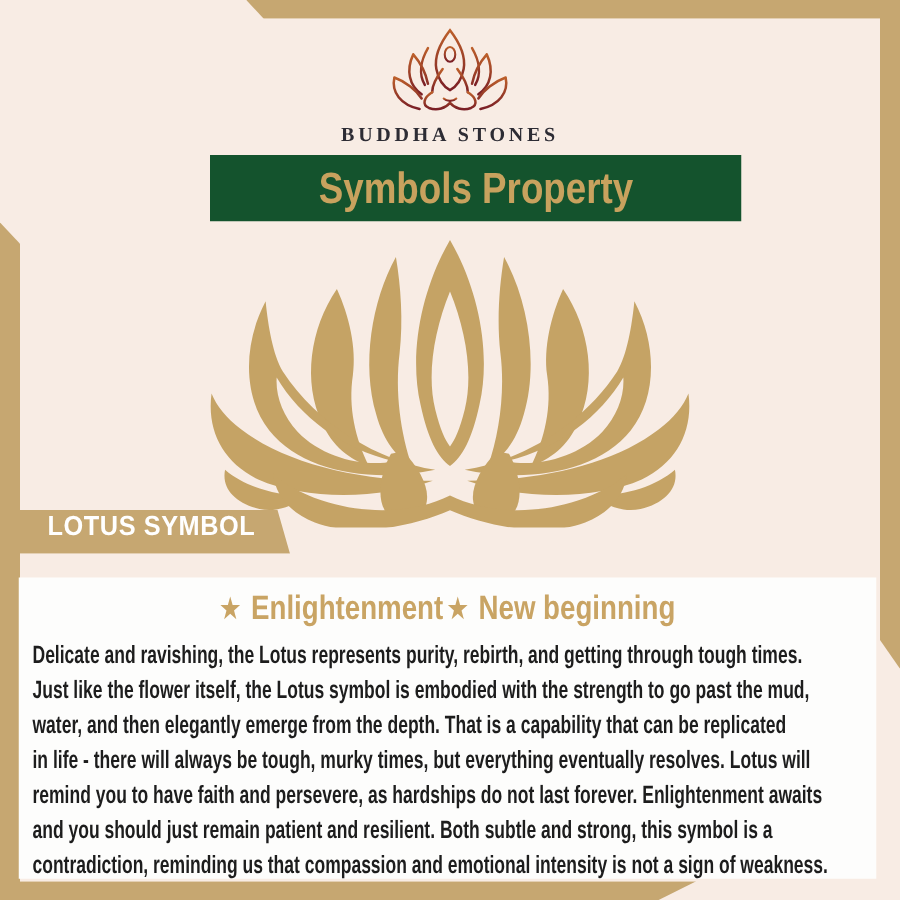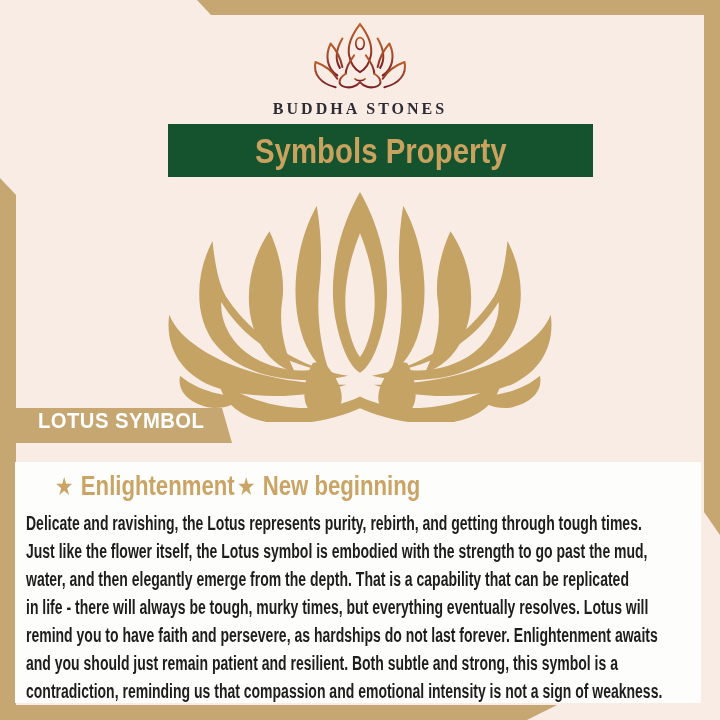--- a/index.html
+++ b/index.html
@@ -31,21 +31,21 @@
   
   .lotus{left:160px;top:186px;width:400px;height:236px;}
   
   .section-banner{left:0;top:408px;width:232px;height:35px;background:#c6a771;
     clip-path:polygon(0 0,222px 0,232px 100%,0 100%);
     display:flex;align-items:flex-start;padding-left:38px;box-sizing:border-box;}
   .section-text{color:#ffffff;font-size:22px;font-weight:bold;letter-spacing:.5px;
     display:inline-block;transform:scaleX(0.92);transform-origin:0 50%;white-space:nowrap;}
   
   .panel{left:15px;top:462px;width:686px;height:241px;background:#fdfdfc;}
-  .heading-row{margin-top:9px;text-align:left;line-height:30px;white-space:nowrap;}
+  .heading-row{margin-top:9px;text-align:center;line-height:30px;white-space:nowrap;}
   .heading-scale{display:inline-block;transform:scaleX(0.82);}
   .heading-text{font-size:27px;font-weight:bold;color:#c9a464;}
   .star{font-size:25px;color:#c9a464;font-weight:normal;}
   .star.first{margin-right:9px;}
   .star.second{margin:0 9px 0 3px;}
   .body{margin:4px 0 0 11px;transform:scaleX(0.70);transform-origin:0 0;width:143%;}
   .line{font-size:20px;font-weight:bold;color:#1d1d1d;line-height:28px;white-space:nowrap;}
 </style>
 </head>
 <body>

